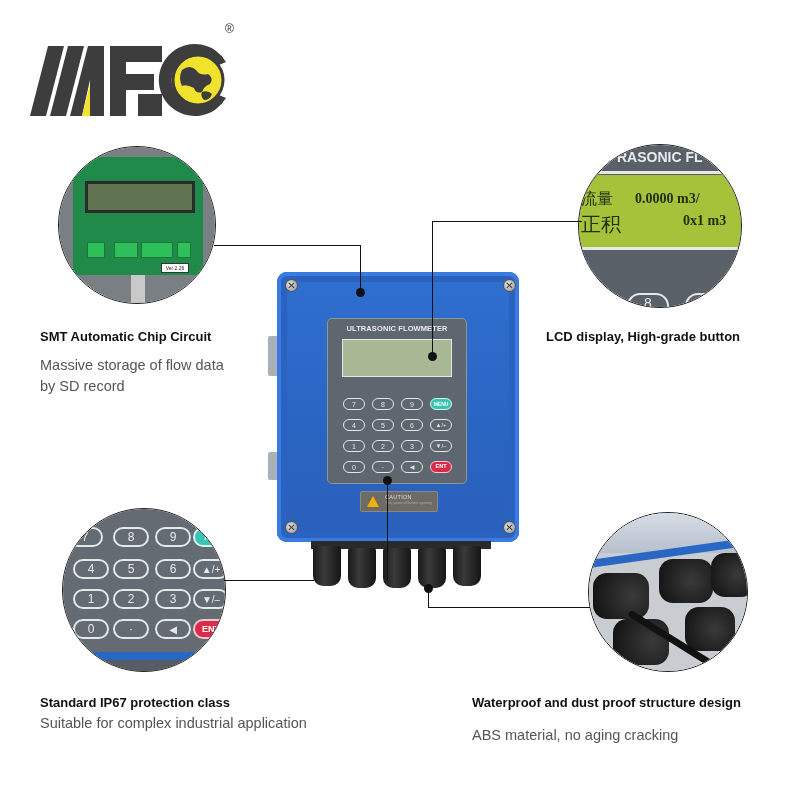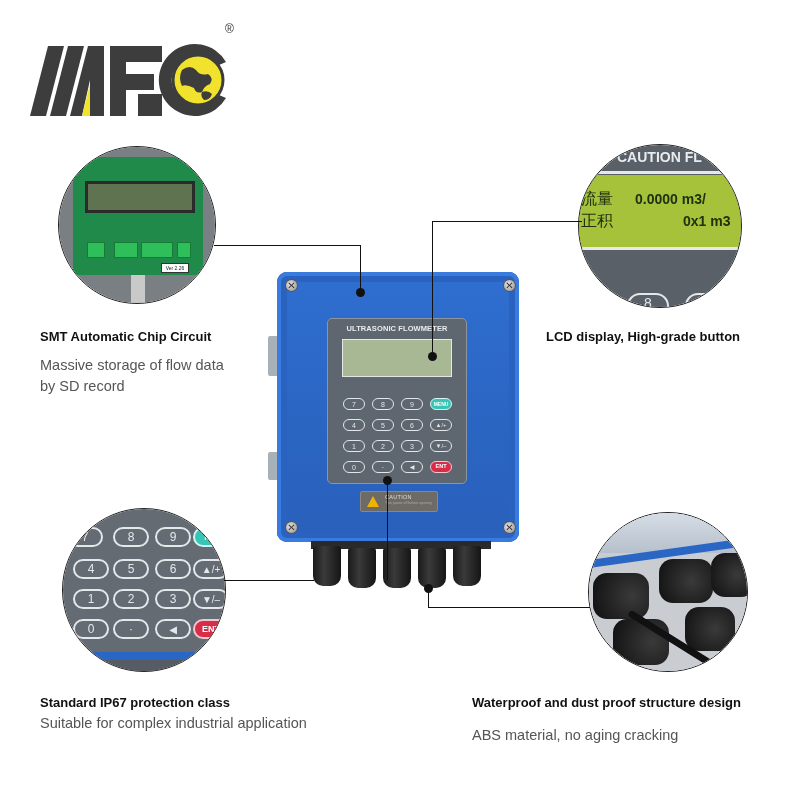--- a/index.html
+++ b/index.html
@@ -32,21 +32,21 @@
   .caution-text{left:24px;top:2px;font-size:5.5px;color:#ddd;letter-spacing:0.3px;}
   .caution-sub{left:24px;top:9px;font-size:3.5px;color:#aaa;line-height:4px;}
   .gland{width:28px;height:40px;background:linear-gradient(90deg,#1a1a1a,#3a3a3a 40%,#151515);border-radius:3px 3px 10px 10px;}
   
   .pcb-bg{width:100%;height:100%;background:#7a7f83;}
   .pcb{background:#1f8a4a;}
   .pcb-lcd{background:#5f7350;border:3px solid #2a2a2a;box-sizing:border-box;}
   .term{background:#2fbf5a;border:1px solid #197a36;box-sizing:border-box;}
   .lcd-zoom-bg{width:100%;height:100%;background:#5a6068;}
   .lcd-zoom-screen{background:#a6c23a;}
-  .lcd-zoom-txt{font-family:Liberation Sans, sans-serif;color:#203010;font-weight:bold;white-space:nowrap;}
+  .lcd-zoom-txt{font-family:Liberation Serif, serif;color:#203010;font-weight:bold;white-space:nowrap;}
   .kp-bg{width:100%;height:100%;background:#646b72;}
   .kp-key{width:36px;height:20px;border:2px solid #e5e8eb;border-radius:11px;box-sizing:border-box;color:#e5e8eb;font-size:12px;display:flex;align-items:center;justify-content:center;}
   .gl-bg{width:100%;height:100%;background:#c9cdd2;}
 </style>
 </head>
 <body>
 
 <div class="abs logo">
   <svg width="205" height="76" viewBox="0 0 205 76">
 
@@ -73,27 +73,27 @@
   <div class="abs term" style="left:28px;top:95px;width:18px;height:16px;"></div>
   <div class="abs term" style="left:55px;top:95px;width:24px;height:16px;"></div>
   <div class="abs term" style="left:82px;top:95px;width:32px;height:16px;"></div>
   <div class="abs term" style="left:118px;top:95px;width:14px;height:16px;"></div>
   <div class="abs" style="left:102px;top:116px;width:26px;height:8px;background:#fff;border:1px solid #333;font-size:5px;line-height:8px;text-align:center;color:#222;">Ver 2.26</div>
   <div class="abs" style="left:72px;top:128px;width:14px;height:30px;background:#c9c9c9;"></div>
 </div>
 
 <div class="abs circle" style="left:578px;top:144px;width:164px;height:164px;">
   <div class="lcd-zoom-bg abs" style="left:0;top:0;"></div>
-  <div class="abs" style="left:38px;top:4px;color:#e8ecef;font-weight:bold;font-size:14px;">CAUTION FL</div>
+  <div class="abs" style="left:38px;top:4px;color:#e8ecef;font-weight:bold;font-size:14px;">RASONIC FL</div>
   <div class="abs" style="left:0;top:26px;width:100%;height:3px;background:#e8e8e8;"></div>
   <div class="abs lcd-zoom-screen" style="left:0;top:30px;width:100%;height:72px;"></div>
   <div class="abs" style="left:0;top:102px;width:100%;height:3px;background:#e8e8e8;"></div>
   <div class="abs lcd-zoom-txt" style="left:2px;top:44px;font-size:16px;font-weight:normal;">流量</div>
   <div class="abs lcd-zoom-txt" style="left:56px;top:46px;font-size:14px;">0.0000 m3/</div>
-  <div class="abs lcd-zoom-txt" style="left:2px;top:66px;font-size:16px;font-weight:normal;text-align:right;">正积</div>
+  <div class="abs lcd-zoom-txt" style="left:2px;top:66px;font-size:20px;font-weight:normal;text-align:right;">正积</div>
   <div class="abs lcd-zoom-txt" style="left:104px;top:68px;font-size:14px;">0x1 m3</div>
   <div class="abs" style="left:48px;top:148px;width:42px;height:26px;border:2px solid #e5e8eb;border-radius:14px;color:#e5e8eb;text-align:center;font-size:14px;box-sizing:border-box;">8</div>
   <div class="abs" style="left:106px;top:148px;width:42px;height:26px;border:2px solid #e5e8eb;border-radius:14px;box-sizing:border-box;"></div>
 </div>
 
 <div class="abs circle" style="left:62px;top:508px;width:164px;height:164px;">
   <div class="kp-bg abs" style="left:0;top:0;"></div>
   <div class="abs" style="left:0;top:143px;width:100%;height:8px;background:#2a66c4;"></div>
   <div class="abs" style="left:0;top:151px;width:100%;height:13px;background:#555c63;"></div>
 

